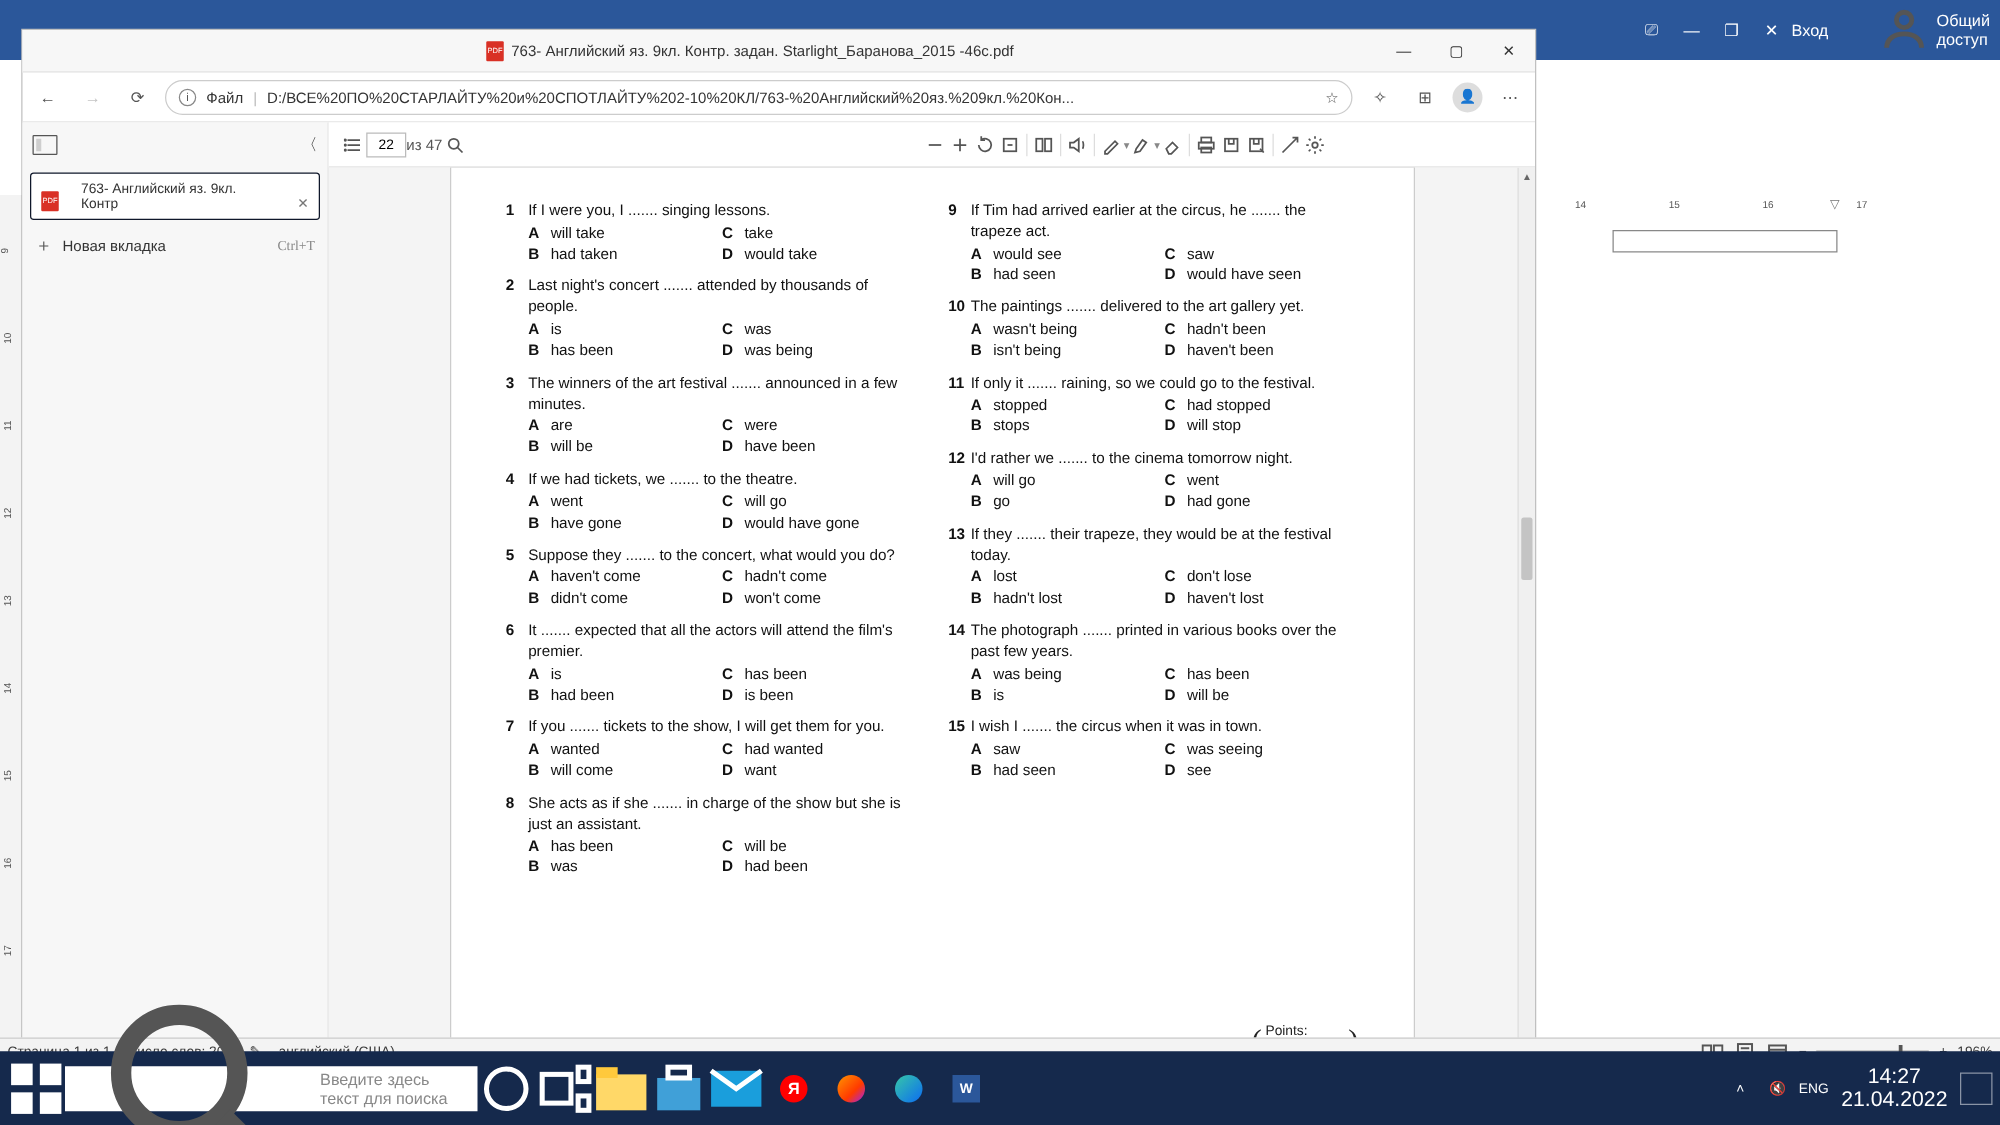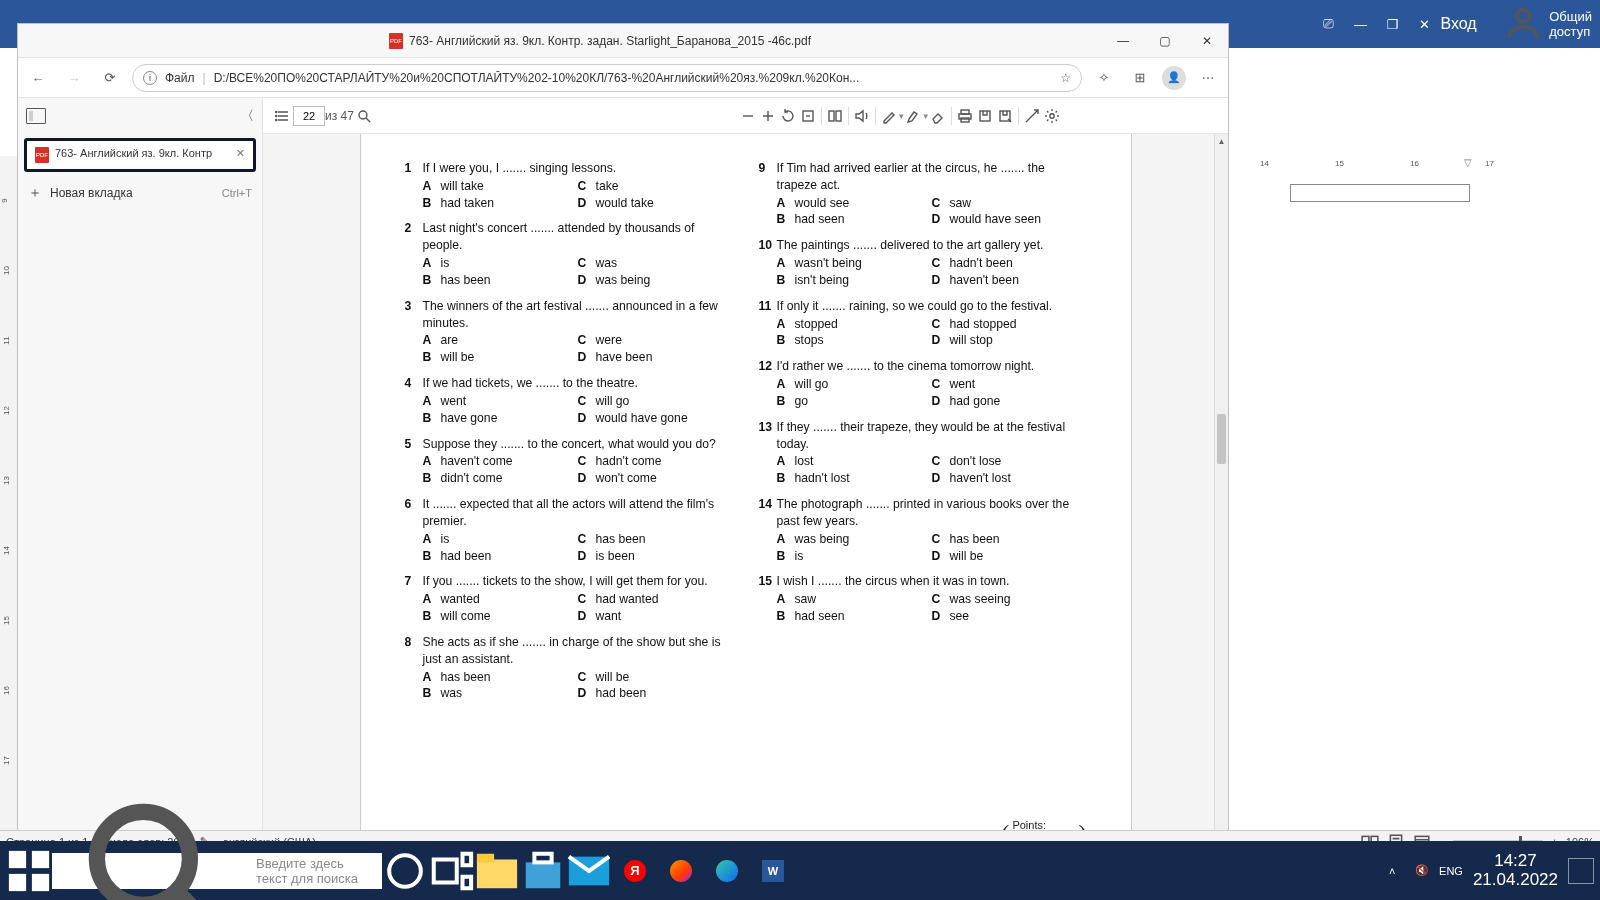--- a/index.html
+++ b/index.html
@@ -2,21 +2,21 @@
 <html><head>
 <meta charset="utf-8">
 <style>
 * { margin: 0; padding: 0; box-sizing: border-box; font-family: "Segoe UI", Arial, sans-serif; }
 body { width: 1600px; height: 900px; overflow: hidden; background: #fff; position: relative; }
 
 
 .word-wrap { position: absolute; top: 0; left: 0; right: 0; height: 48px; background: #2b579a; display:flex; align-items:center; justify-content:flex-end; color:#fff; padding:0 8px; }
 .word-wrap .icn { width:20px; height:20px; margin:0 6px; display:inline-flex; align-items:center; justify-content:center; font-size:13px; }
 .word-wrap .share { display:flex; align-items:center; gap:4px; font-size:13px; margin-left:10px; }
-.word-wrap .login { font-size:16px; margin-right:14px; }
+.word-wrap .login { font-size:13px; margin-right:28px; }
 
 
 .vruler { position:absolute; top:156px; left:0; width:18px; bottom:70px; background:#f3f3f3; border-right:1px solid #d0d0d0; }
 .vruler .mk { position:absolute; left:2px; font-size:8px; color:#555; transform:rotate(-90deg); }
 .hruler { position:absolute; top:156px; left:1230px; right:0; height:18px; background:#fff; }
 .hruler .mk { position:absolute; top:3px; font-size:8px; color:#555; }
 .doc-box { position:absolute; top:184px; left:1290px; width:180px; height:18px; border:1px solid #888; background:#fff; }
 .caret-ind { position:absolute; top:157px; left:1464px; font-size:10px; color:#757575; }
 
 
@@ -35,25 +35,25 @@
 .addr-bar .url-txt { flex:1; overflow:hidden; white-space:nowrap; text-overflow:ellipsis; color:#333; }
 .avatar { width:24px; height:24px; border-radius:50%; background:#ddd; display:inline-flex;align-items:center;justify-content:center;font-size:11px;color:#888; }
 
 
 .pdf-body { flex:1; display:flex; min-height:0; }
 .side { width:245px; background:#f7f7f7; border-right:1px solid #e3e3e3; }
 .side-head { height:36px; display:flex; align-items:center; justify-content:space-between; padding:0 8px; }
 .side-head .sq { width:20px; height:16px; border:1.5px solid #555; border-radius:1px; position:relative; }
 .side-head .sq::after { content:""; position:absolute; left:2px; top:2px; bottom:2px; width:4px; background:#555; opacity:.25; }
 .side-head .chev { font-size:13px; color:#333; }
-.side-tab { position:relative; margin:4px 6px; padding:6px 8px; background:#fff; border:3px solid #0f172a; border-radius:3px; font-size:11px; color:#333; display:flex; align-items:flex-start; gap:6px; }
+.side-tab { position:relative; margin:4px 6px; padding:6px 8px; background:#fff; border:1px solid #0f172a; border-radius:3px; font-size:11px; color:#333; display:flex; align-items:flex-end; gap:18px; }
 .side-tab .x { margin-left:auto; font-size:11px; color:#777; }
 .side-new { padding:8px 10px; font-size:12px; color:#333; display:flex; align-items:center; gap:8px; }
 .side-new .plus { font-size:14px; color:#555; }
-.side-new .key { font-size:11px; color:#888; margin-left:auto; }
+.side-new .key { font-size:11px; color:#888; margin-left:auto;font-family:Liberation Serif, serif; }
 
 .main { flex:1; display:flex; flex-direction:column; background:#f4f4f4; }
 .pdf-tb { height:36px; background:#fff; display:flex; align-items:center; padding:0 10px; border-bottom:1px solid #e3e3e3; font-size:12px; color:#555; }
 .pdf-tb .page-in { width:32px; height:20px; border:1px solid #bbb; text-align:center; font-size:11px; }
 .pdf-tb .sep { width:1px; height:18px; background:#ddd; margin:0 3px; }
 .tb-ic { width:20px; height:20px; display:inline-flex; align-items:center; justify-content:center; }
 .tb-ic svg { width:16px; height:16px; }
 
 .viewer { flex:1; overflow:hidden; position:relative; display:flex; justify-content:center;}
 .viewer .scrollbar { position:absolute; right:0; top:0; bottom:0; width:14px; background:#f0f0f0; border-left:1px solid #ddd; }

